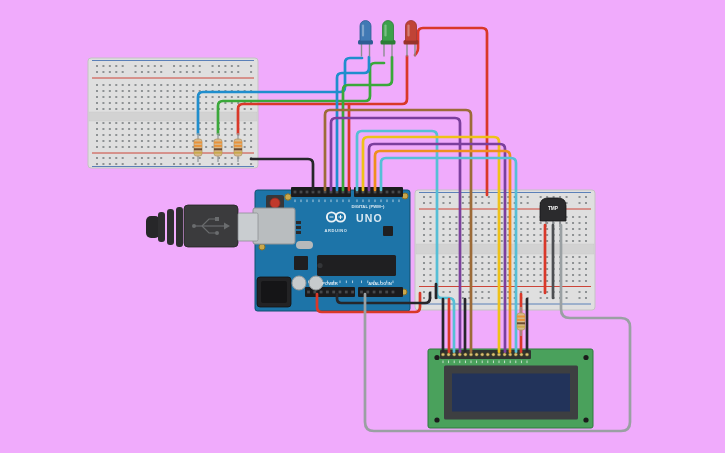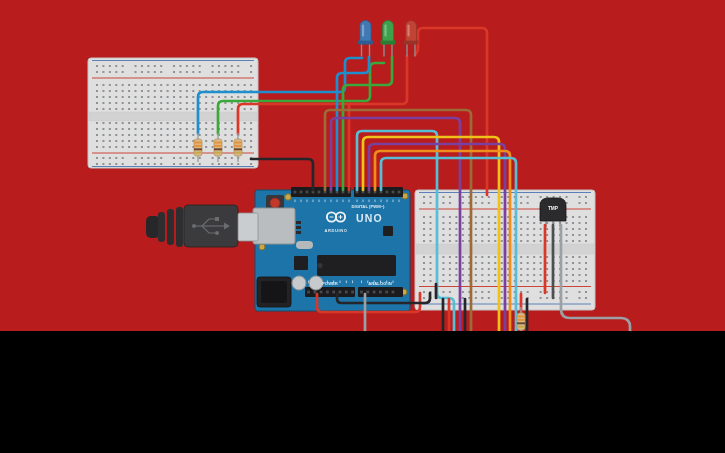--- a/index.html
+++ b/index.html
@@ -1,16 +1,16 @@
 <!DOCTYPE html>
 <html><head>
 <meta charset="utf-8">
 <style>
   html,body{margin:0;padding:0;background:#000;}
-  .stage{width:725px;height:331px;background:#b91c1c;position:relative;overflow:hidden;}
+  .stage{width:725px;height:453px;background:#f0abfc;position:relative;overflow:hidden;}
   svg{display:block;}
   text{font-family:"Liberation Sans","DejaVu Sans",sans-serif;}
   .silk{fill:#dbe9f2;font-weight:bold;}
 </style>
 </head>
 <body>
 
 <div class="stage">
 <svg width="725" height="453" viewBox="0 0 725 453" xmlns="http://www.w3.org/2000/svg">
 

